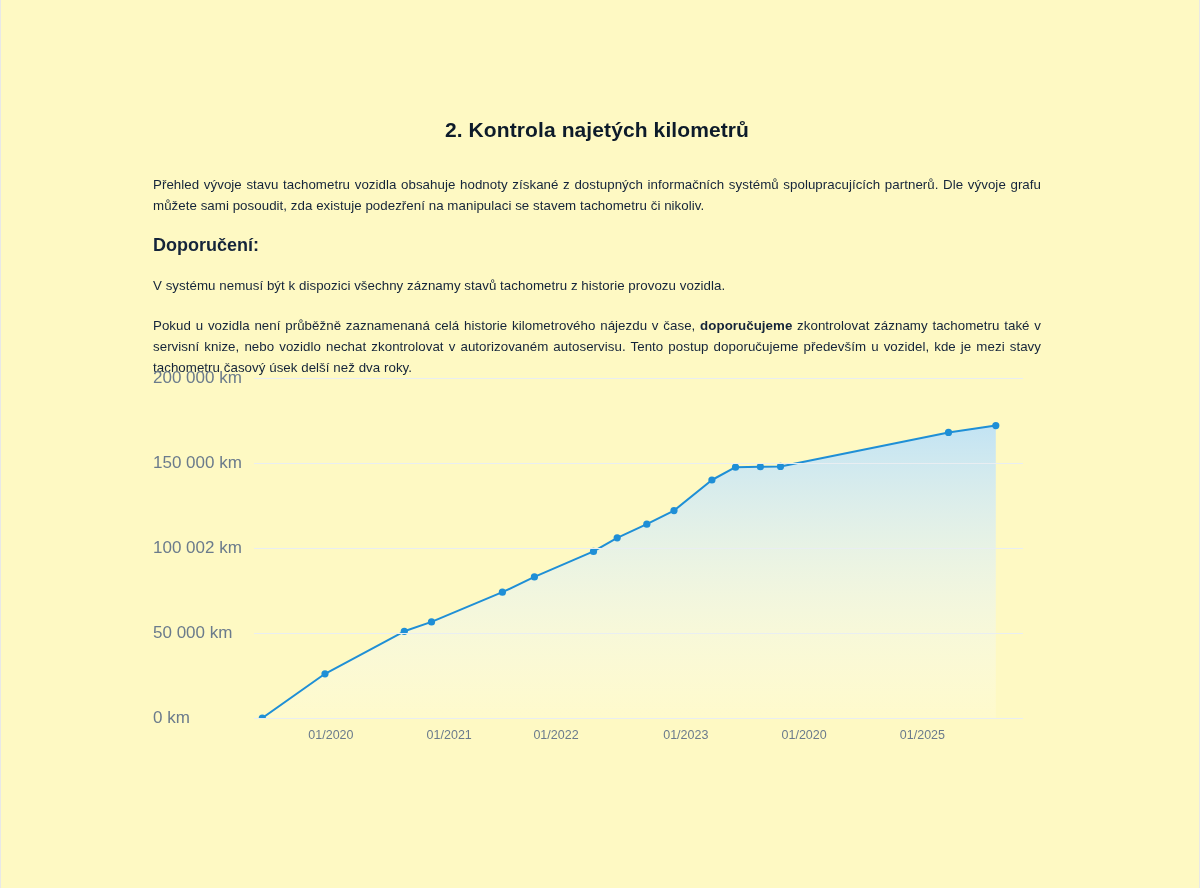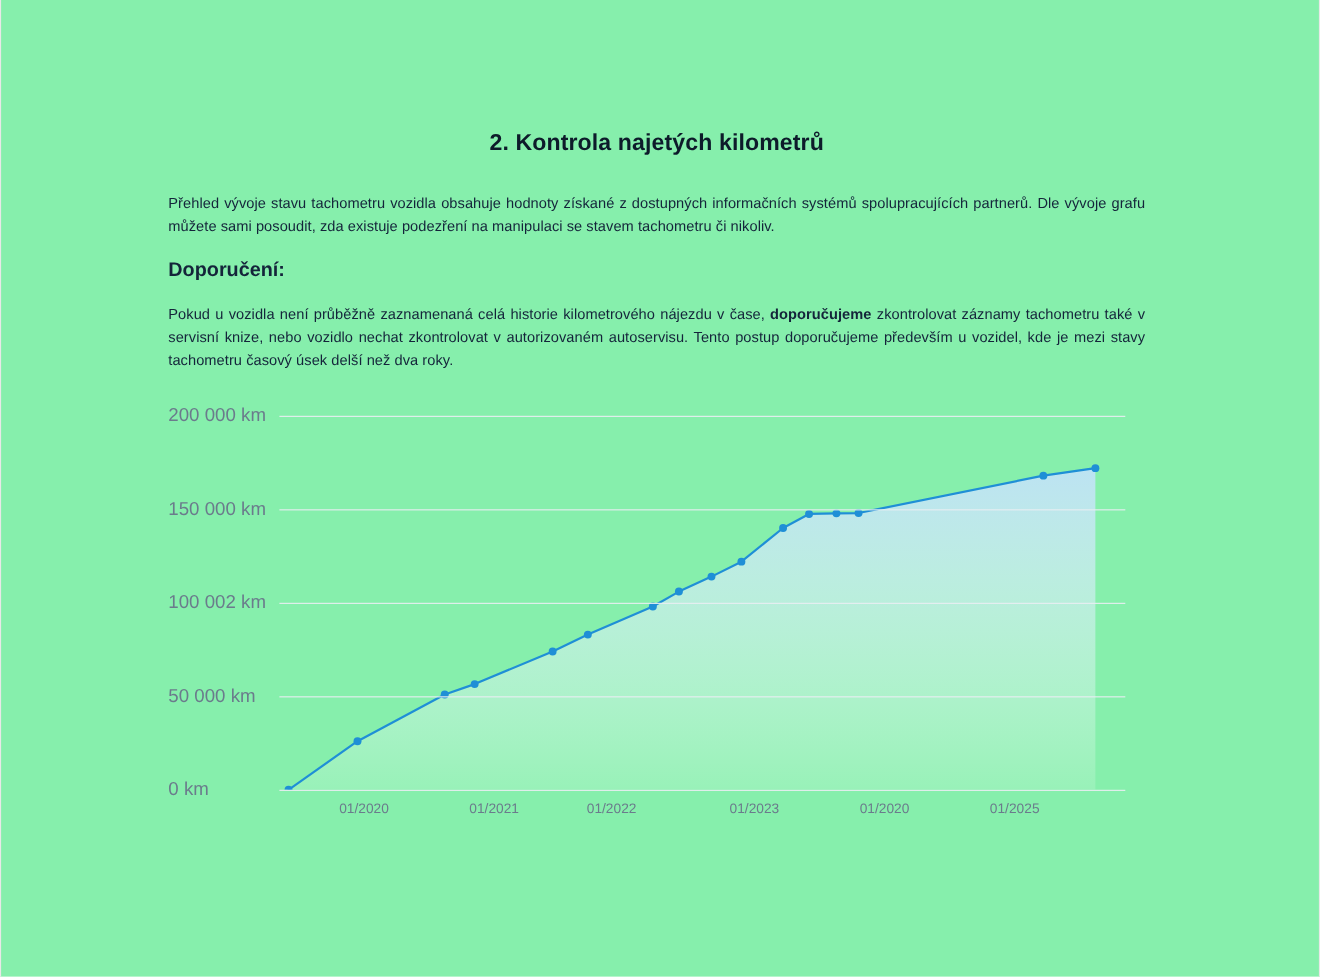--- a/index.html
+++ b/index.html
@@ -16,21 +16,21 @@
     overflow: hidden;
   }
   .page {
     position: absolute;
     left: 0; top: 0;
     width: 1200px;
     height: 888px;
     box-sizing: border-box;
     border-left: 1px solid #e8e8e8;
     border-right: 1px solid #e8e8e8;
-    background: #86efac;
+    background: #fef9c3;
   }
   .content {
     position: absolute;
     left: 152px;
     top: 118px;
     width: 888px;
   }
   .doc-title {
     font-size: 21px;
     font-weight: 600;
@@ -122,20 +122,21 @@
 
 <div class="page">
 
   <div class="content">
     <h1 class="doc-title">2. Kontrola najetých kilometrů</h1>
 
     <p class="para">Přehled vývoje stavu tachometru vozidla obsahuje hodnoty získané z dostupných informačních systémů spolupracujících partnerů. Dle vývoje grafu můžete sami posoudit, zda existuje podezření na manipulaci se stavem tachometru či nikoliv.</p>
 
     <div class="label-strong">Doporučení:</div>
 
+    <p class="para">V systému nemusí být k dispozici všechny záznamy stavů tachometru z historie provozu vozidla.</p>
 
     <p class="para last"><span>Pokud u vozidla není průběžně zaznamenaná celá historie kilometrového nájezdu v čase, </span><span class="bold">doporučujeme</span><span> zkontrolovat záznamy tachometru také v servisní knize, nebo vozidlo nechat zkontrolovat v autorizovaném autoservisu. Tento postup doporučujeme především u vozidel, kde je mezi stavy tachometru časový úsek delší než dva roky.</span></p>
   </div>
 
   <div class="chart-wrap">
     <div class="chart-inner">
       <div class="y-axis-col" id="y-axis">
           <div class="y-label" style="top: 0px;">200 000 km</div>
           <div class="y-label" style="top: 85px;">150 000 km</div>
           <div class="y-label" style="top: 170px;">100 002 km</div>

